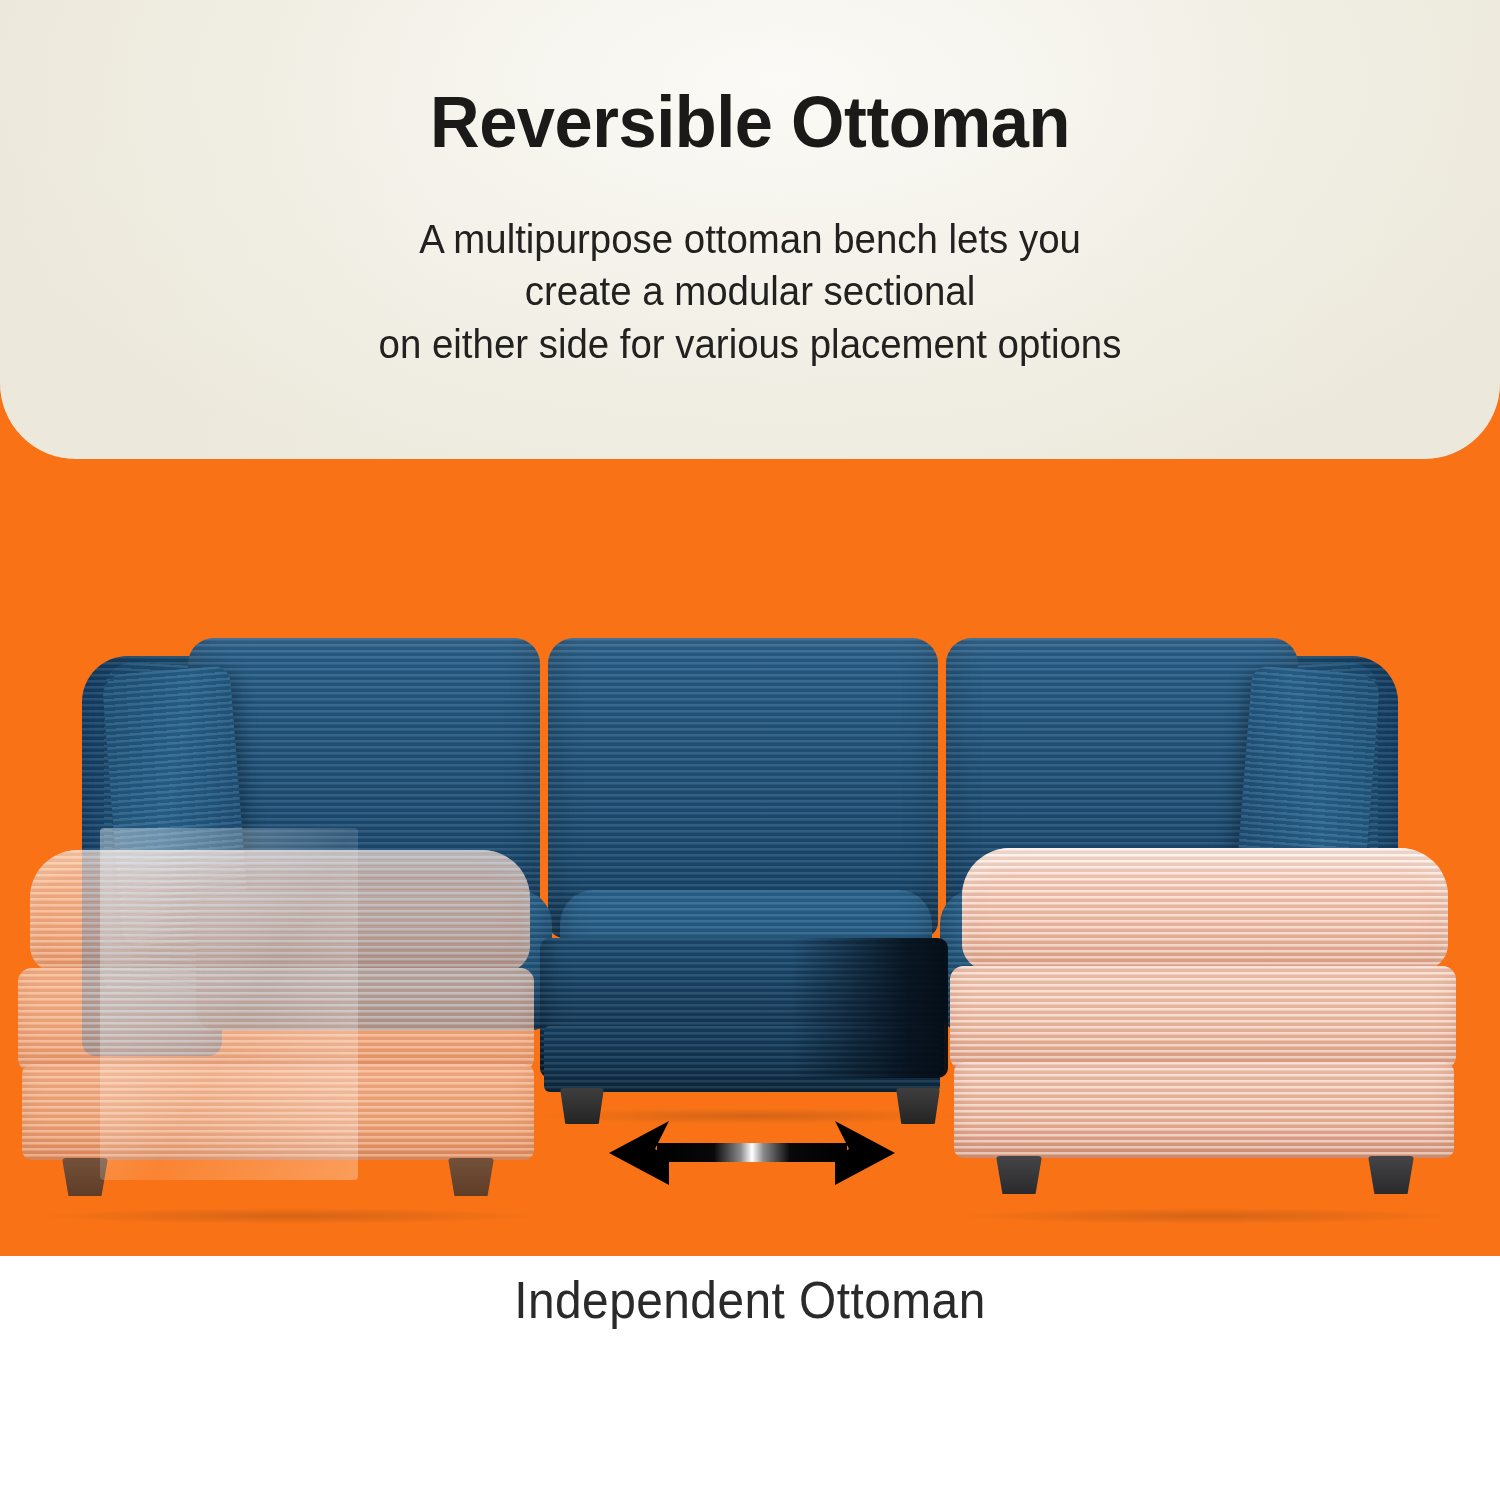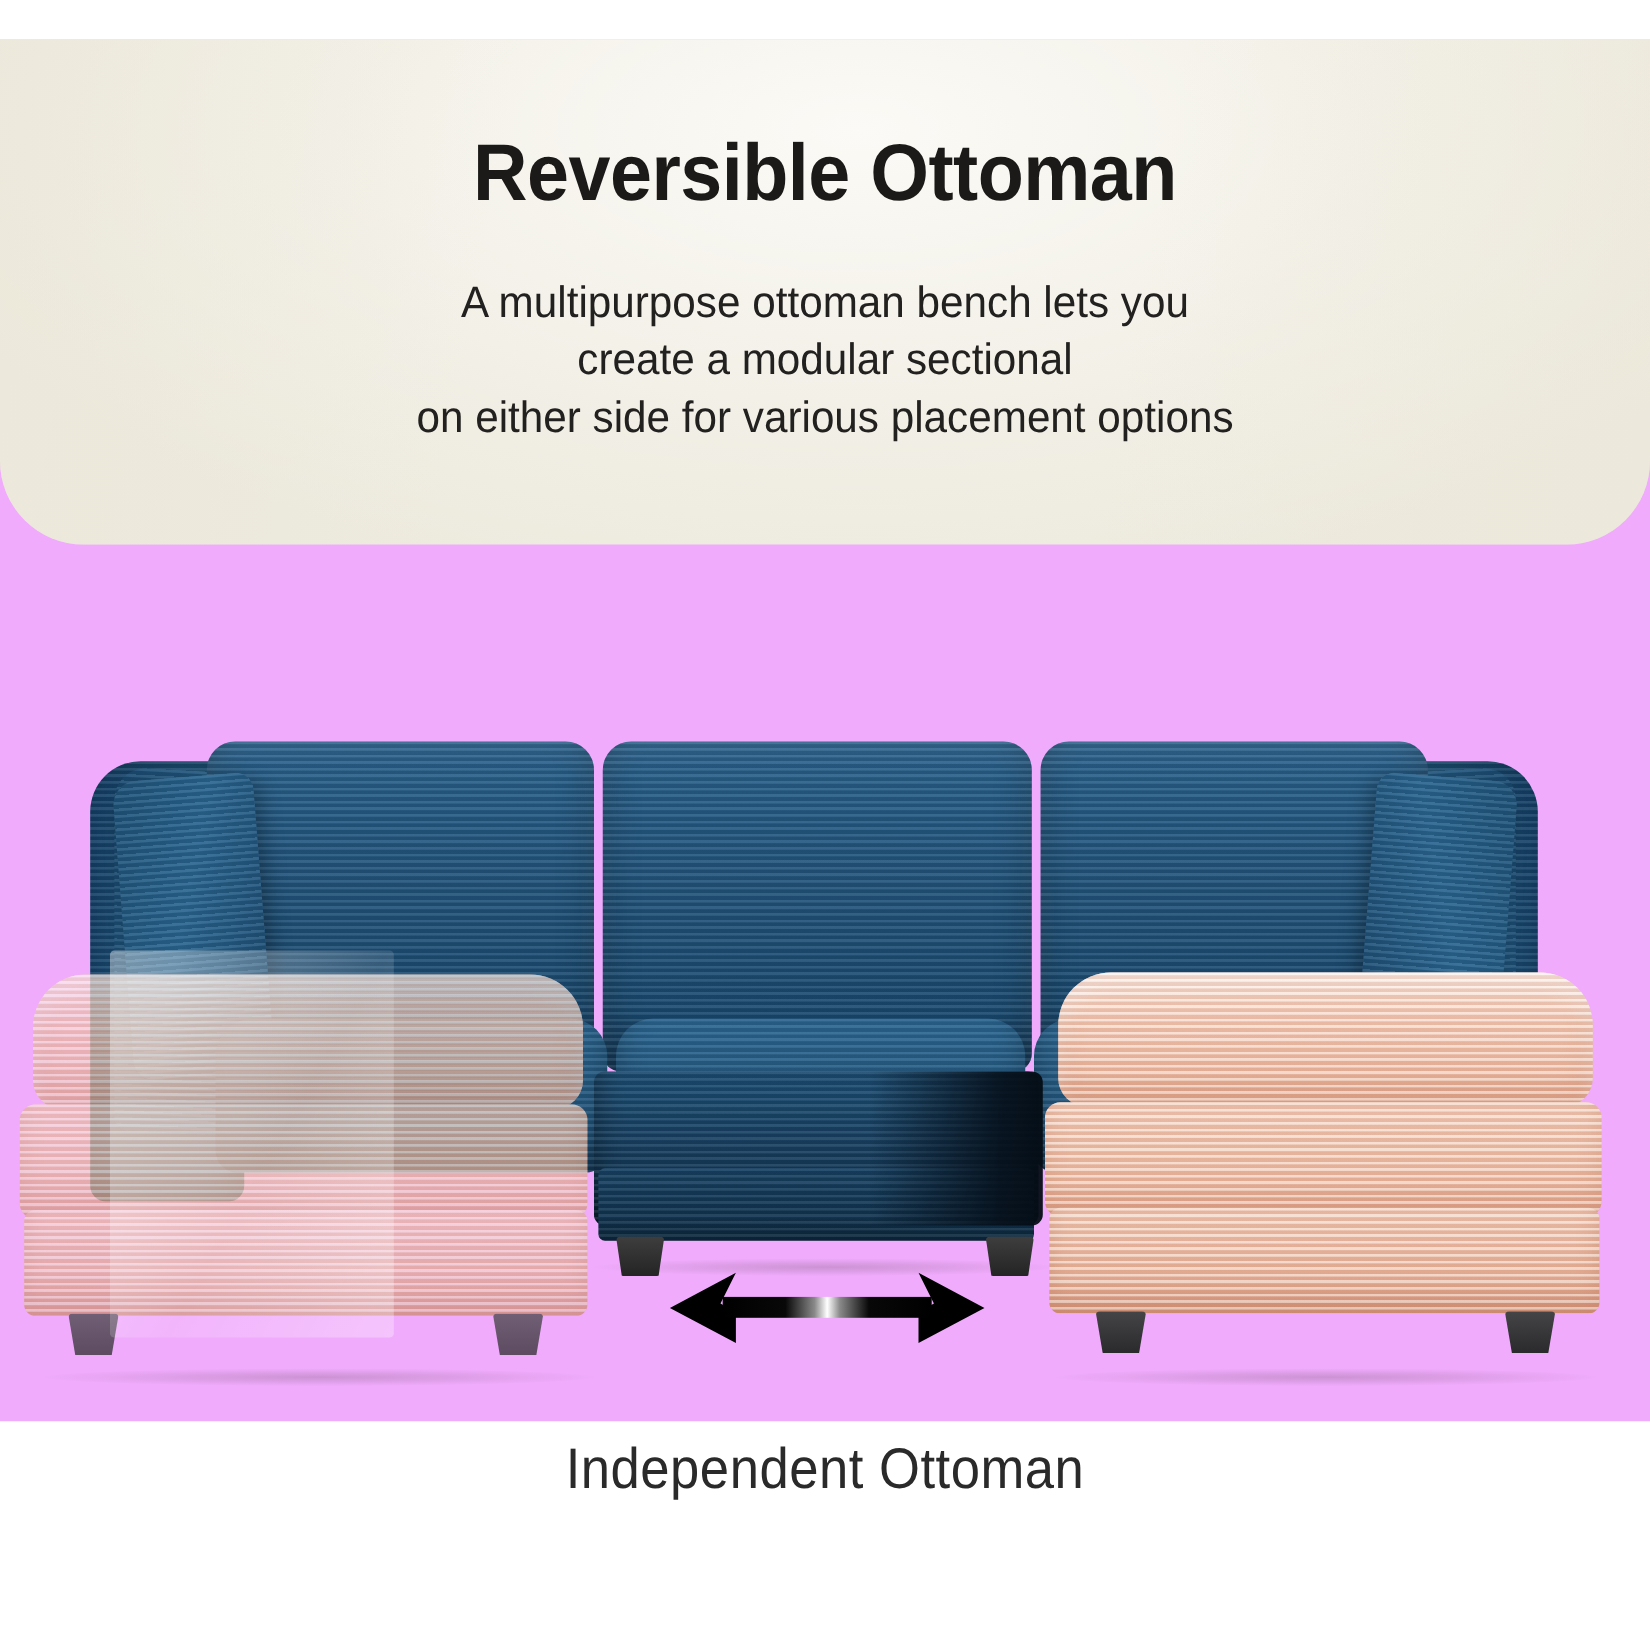--- a/index.html
+++ b/index.html
@@ -9,22 +9,21 @@
     height: 1500px;
     background: #ffffff;
     font-family: "Liberation Sans", sans-serif;
     overflow: hidden;
   }
 
   #page {
     position: relative;
     width: 1500px;
     height: 1256px;
-    background: #f0abfc;
-    margin-top: 36px;
+    background: #f97316;
   }
 
   
   .header-panel {
     position: absolute;
     left: 0; top: 0;
     width: 1500px;
     height: 459px;
     background:
       radial-gradient(ellipse 900px 420px at 52% 18%, #fbfaf6 0%, #f4f2ea 45%, #edeade 100%);

